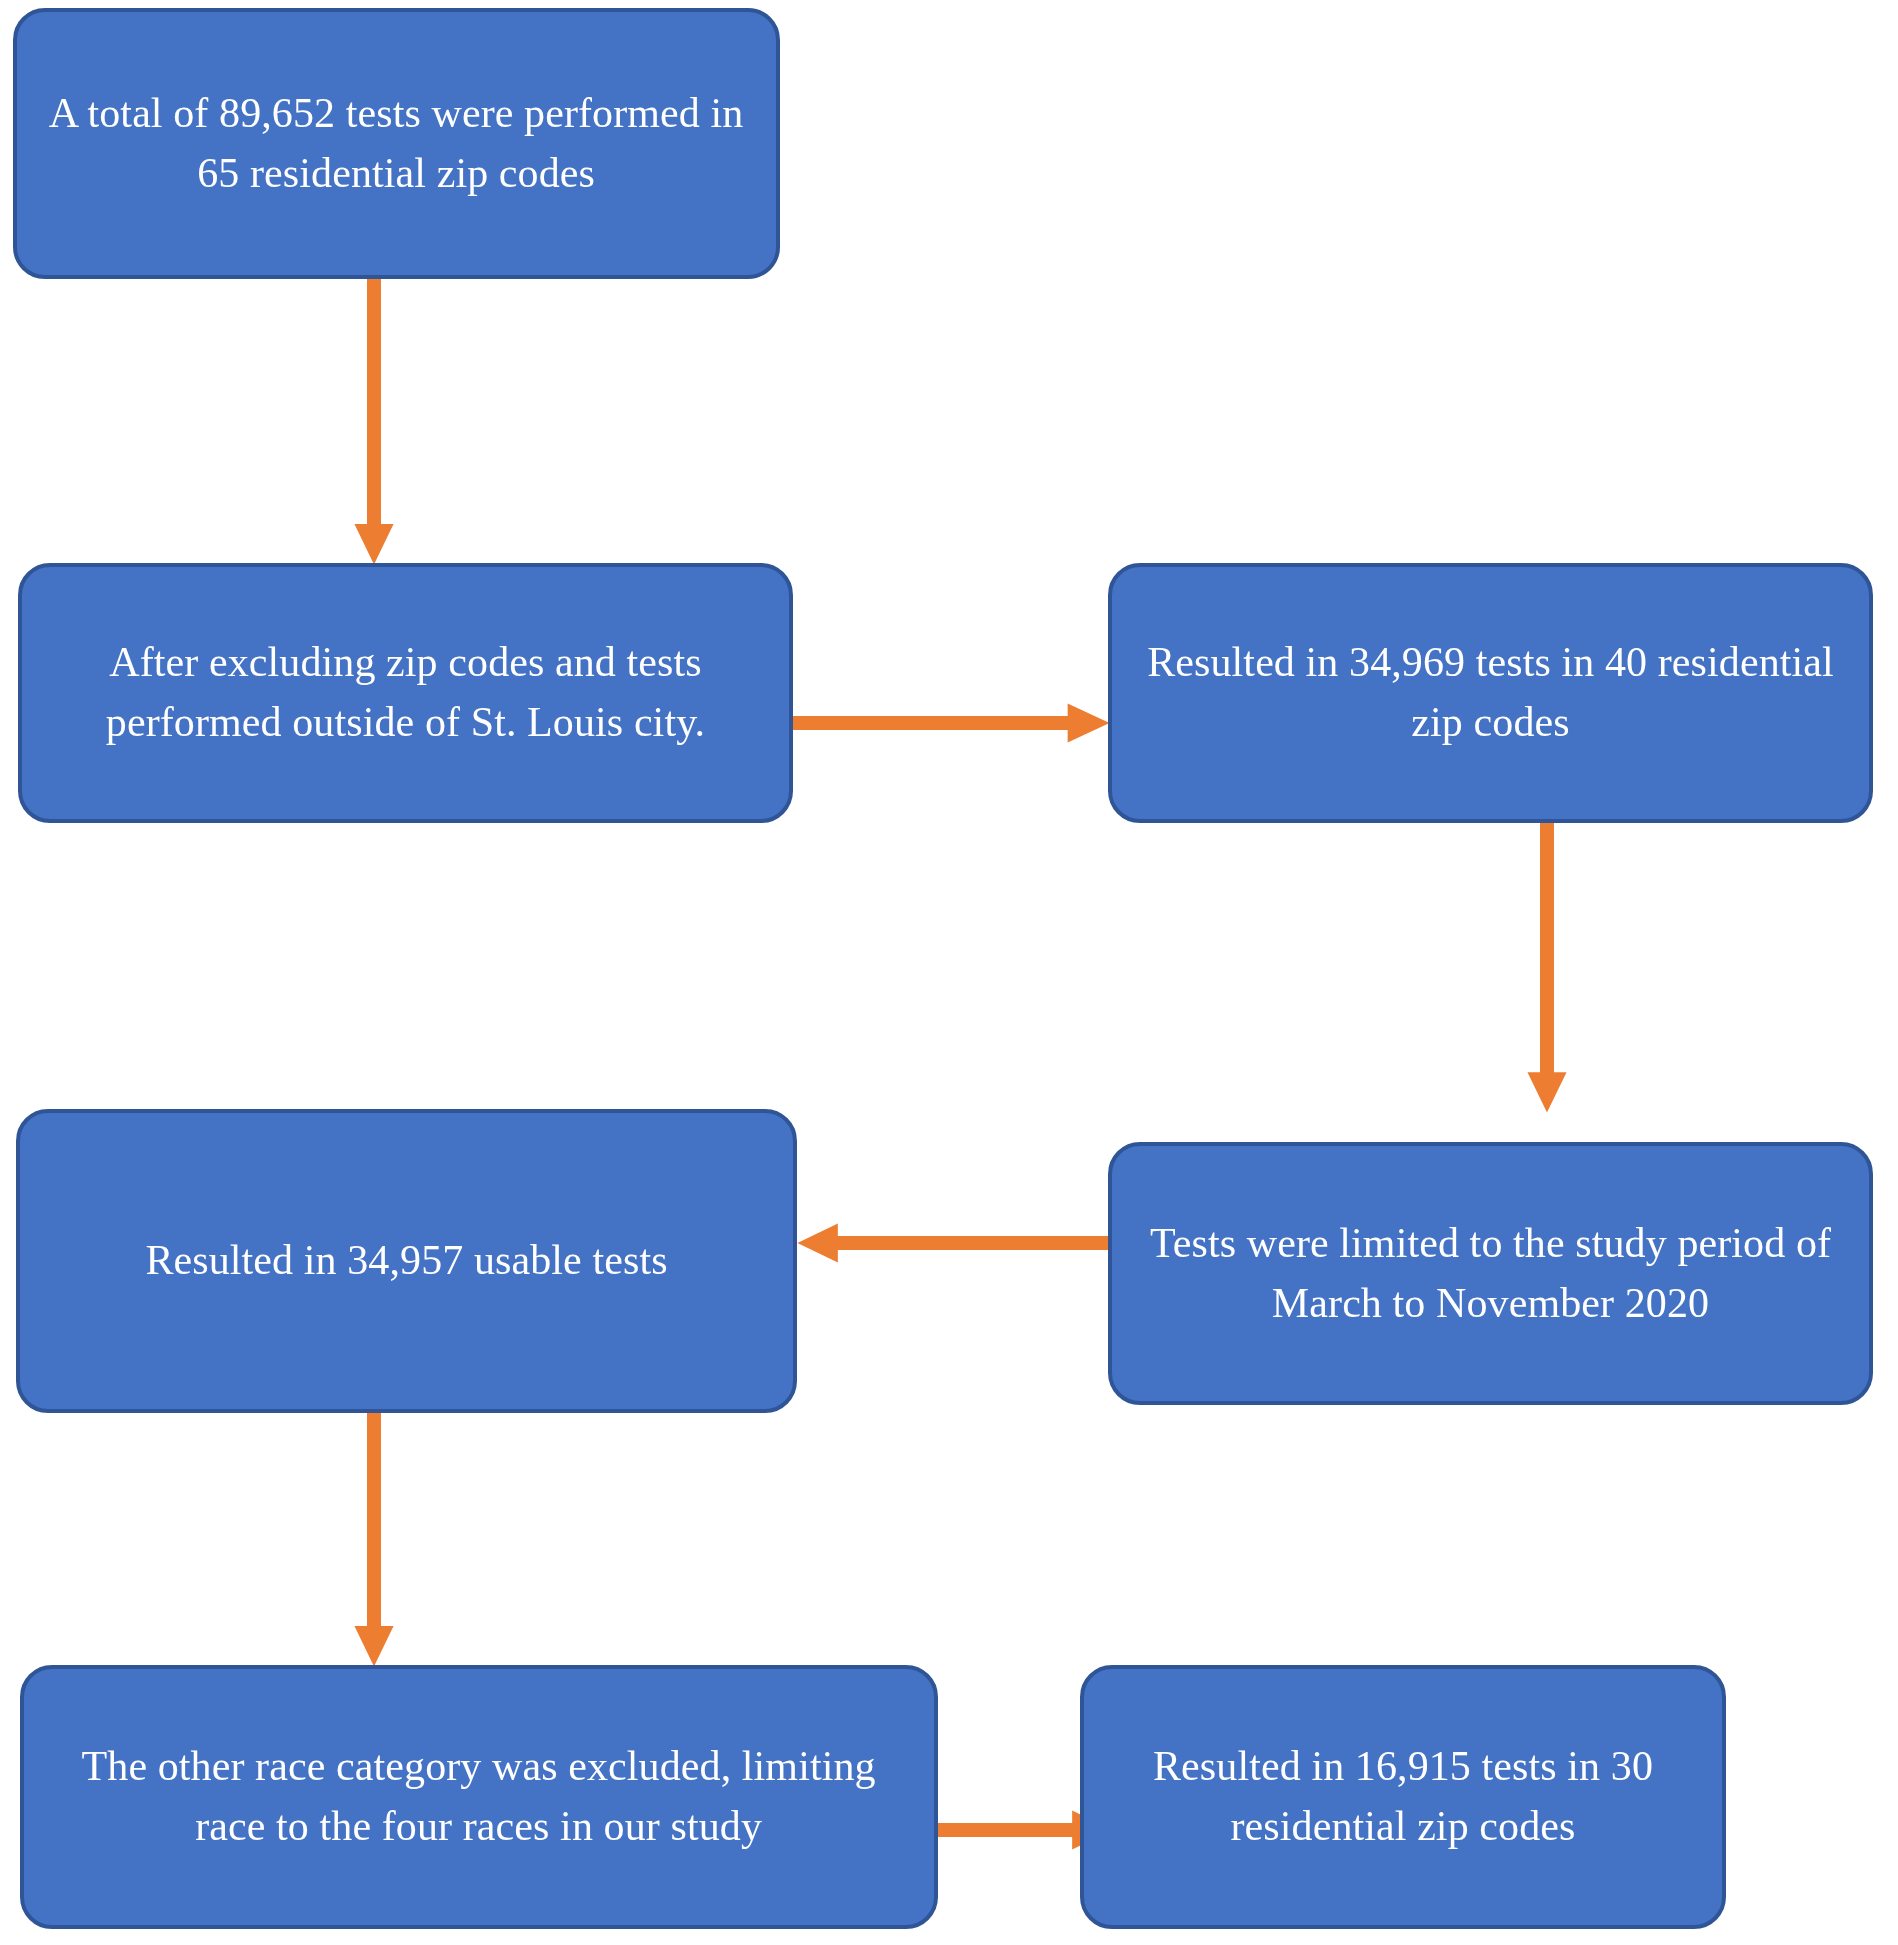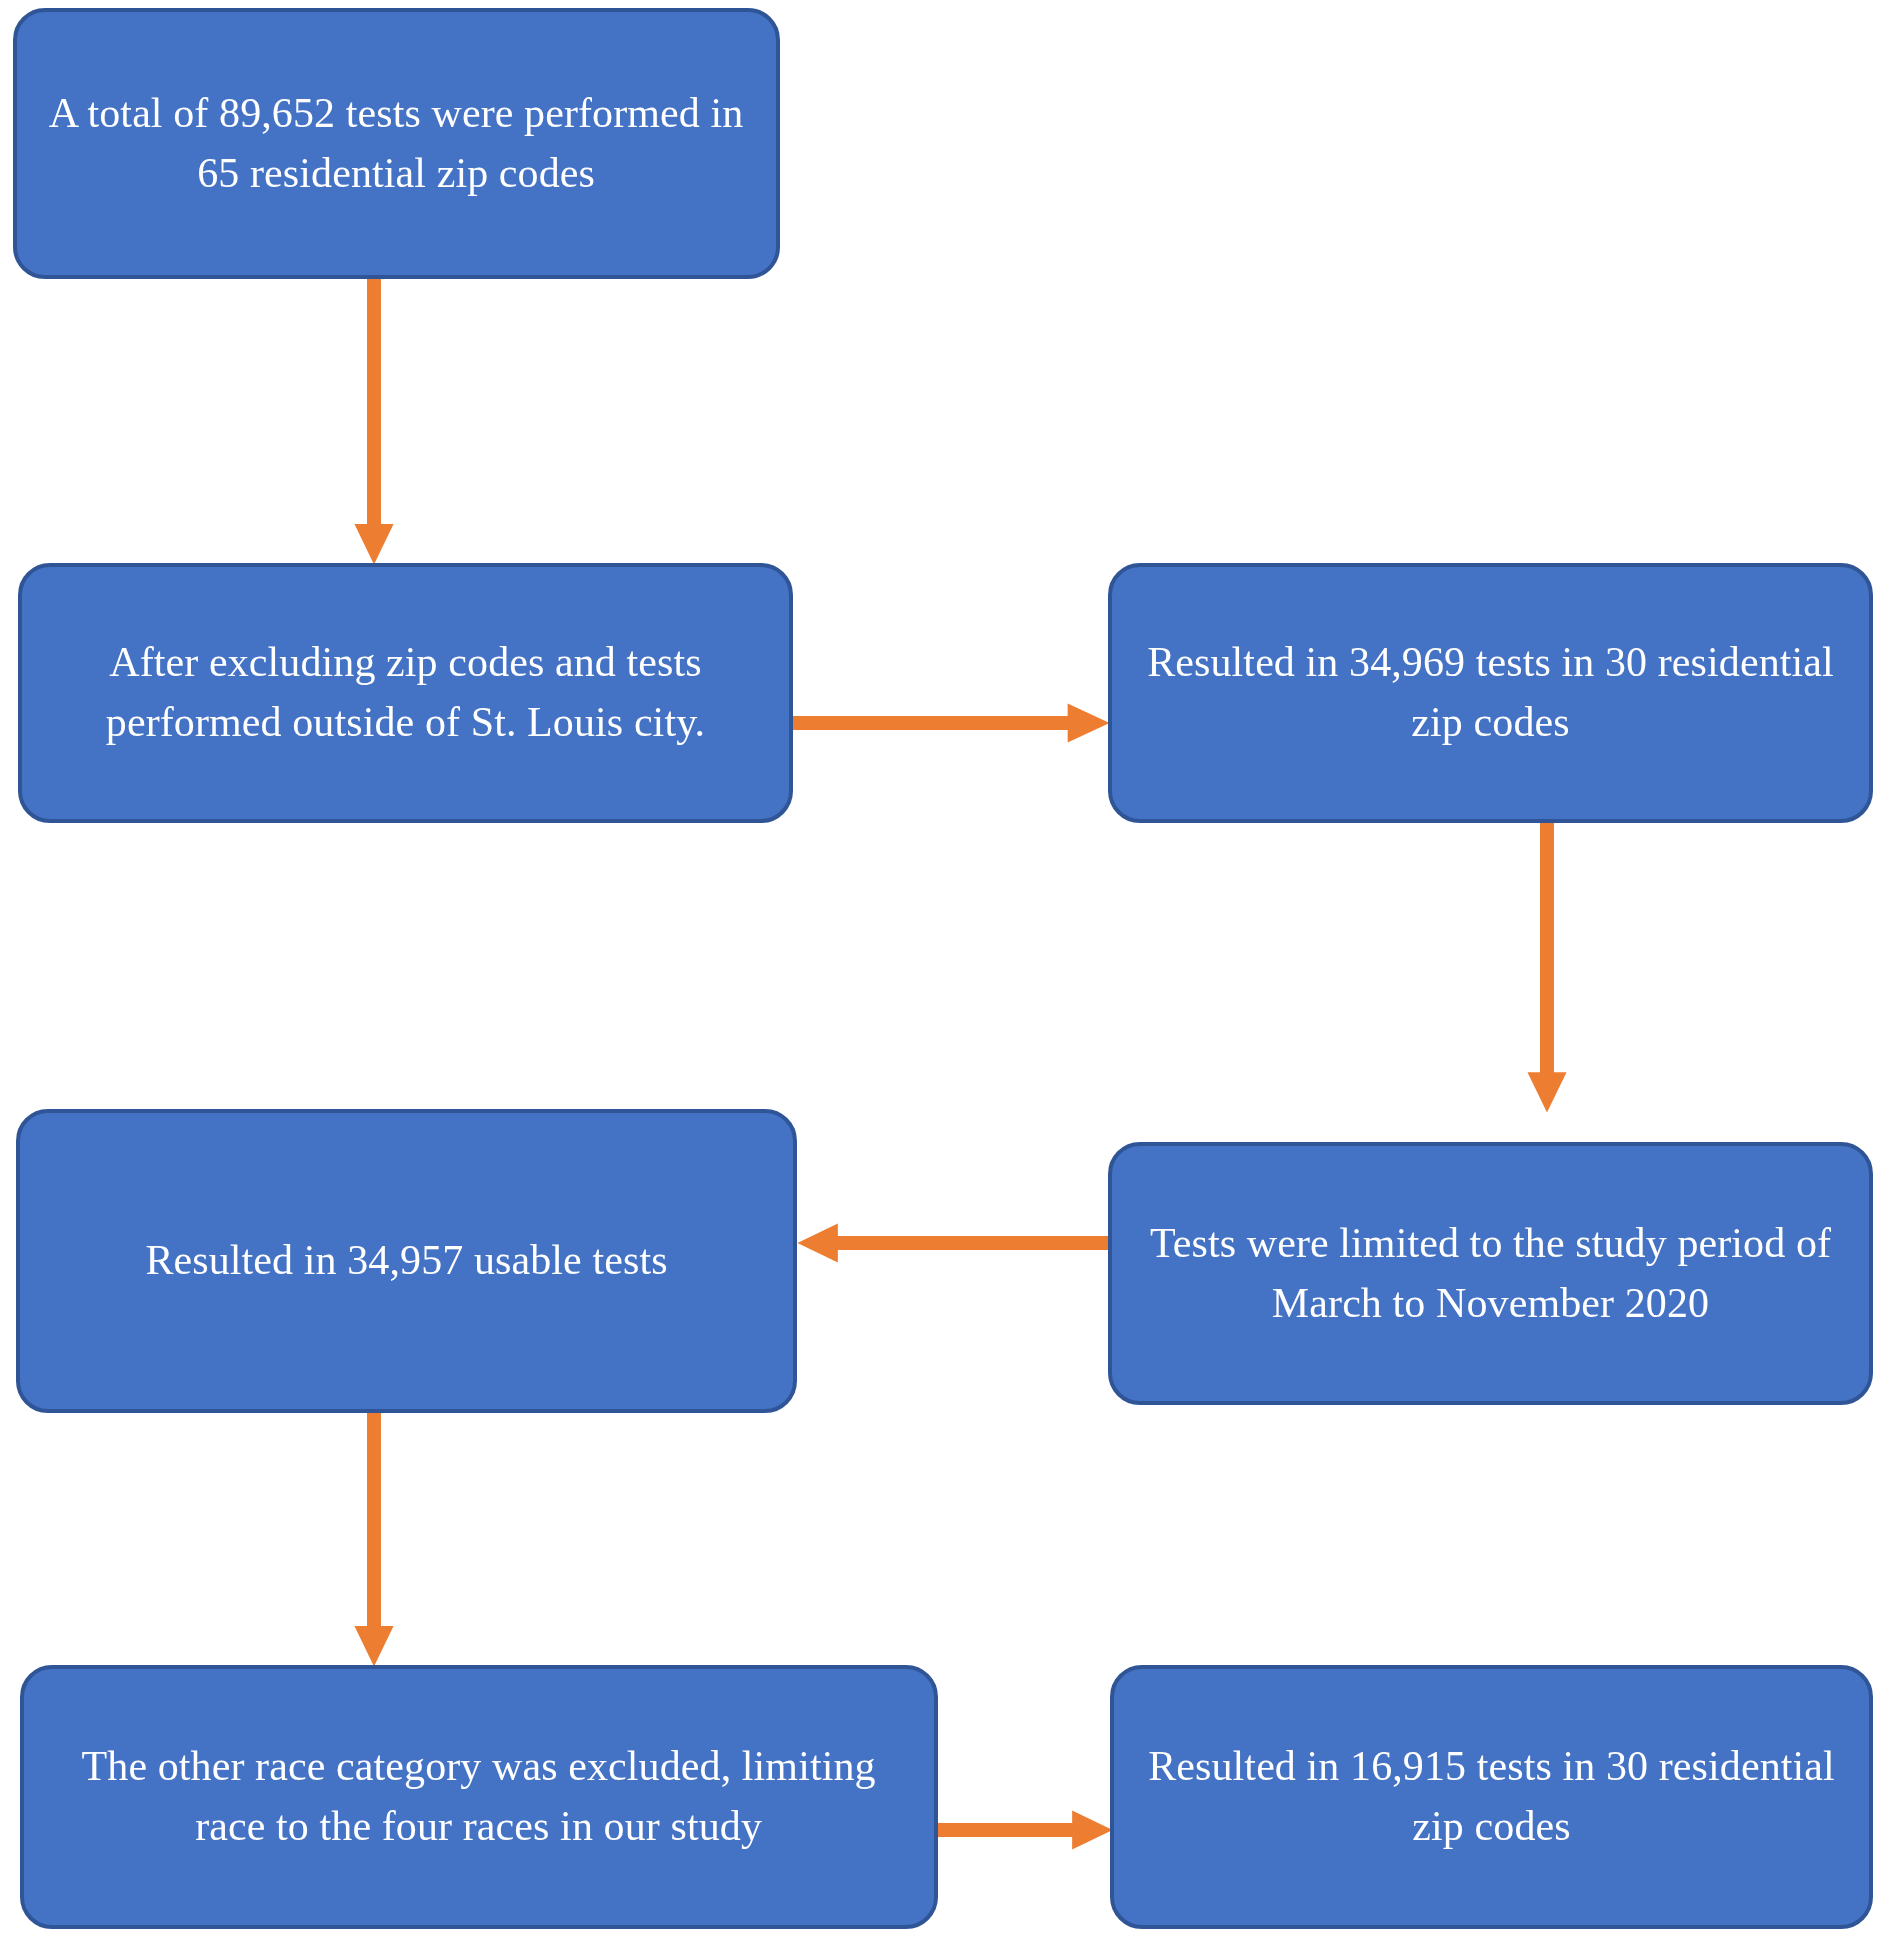--- a/index.html
+++ b/index.html
@@ -66,21 +66,21 @@
     <span class="node-text">After excluding zip codes and tests performed outside of St. Louis city.</span>
   </div>
 
   <div class="arrow" style="left:788px; top:695px; width:323px; height:56px;">
     <svg width="323" height="56" viewBox="0 0 462 80" xmlns="http://www.w3.org/2000/svg">
       <path d="M0 30 H400 V12 L460 40 L400 68 V50 H0 Z" fill="#ED7D31"></path>
     </svg>
   </div>
 
   <div class="node" style="left:1108px; top:563px; width:765px; height:260px;">
-    <span class="node-text">Resulted in 34,969 tests in 30 residential zip codes</span>
+    <span class="node-text">Resulted in 34,969 tests in 40 residential zip codes</span>
   </div>
 
   <div class="arrow" style="left:1519px; top:821px; width:56px; height:293px;">
     <svg width="56" height="293" viewBox="0 0 80 420" xmlns="http://www.w3.org/2000/svg">
       <path d="M30 0 H50 V360 H68 L40 418 L12 360 H30 Z" fill="#ED7D31"></path>
     </svg>
   </div>
 
   <div class="node" style="left:1108px; top:1142px; width:765px; height:263px;">
     <span class="node-text">Tests were limited to the study period of March to November 2020</span>
@@ -105,18 +105,18 @@
   <div class="node" style="left:19.6px; top:1665px; width:918px; height:264px;">
     <span class="node-text">The other race category was excluded, limiting race to the four races in our study</span>
   </div>
 
   <div class="arrow" style="left:796px; top:1802px; width:318px; height:56px;">
     <svg width="318" height="56" viewBox="0 0 456 80" xmlns="http://www.w3.org/2000/svg">
       <path d="M0 30 H396 V12 L454 40 L396 68 V50 H0 Z" fill="#ED7D31"></path>
     </svg>
   </div>
 
-  <div class="node" style="left:1110px; top:1665px; width:763px; height:264px;">
+  <div class="node" style="left:1080px; top:1665px; width:646px; height:264px;">
     <span class="node-text">Resulted in 16,915 tests in 30 residential zip codes</span>
   </div>
 
 </div>
 
 
 </body></html>

